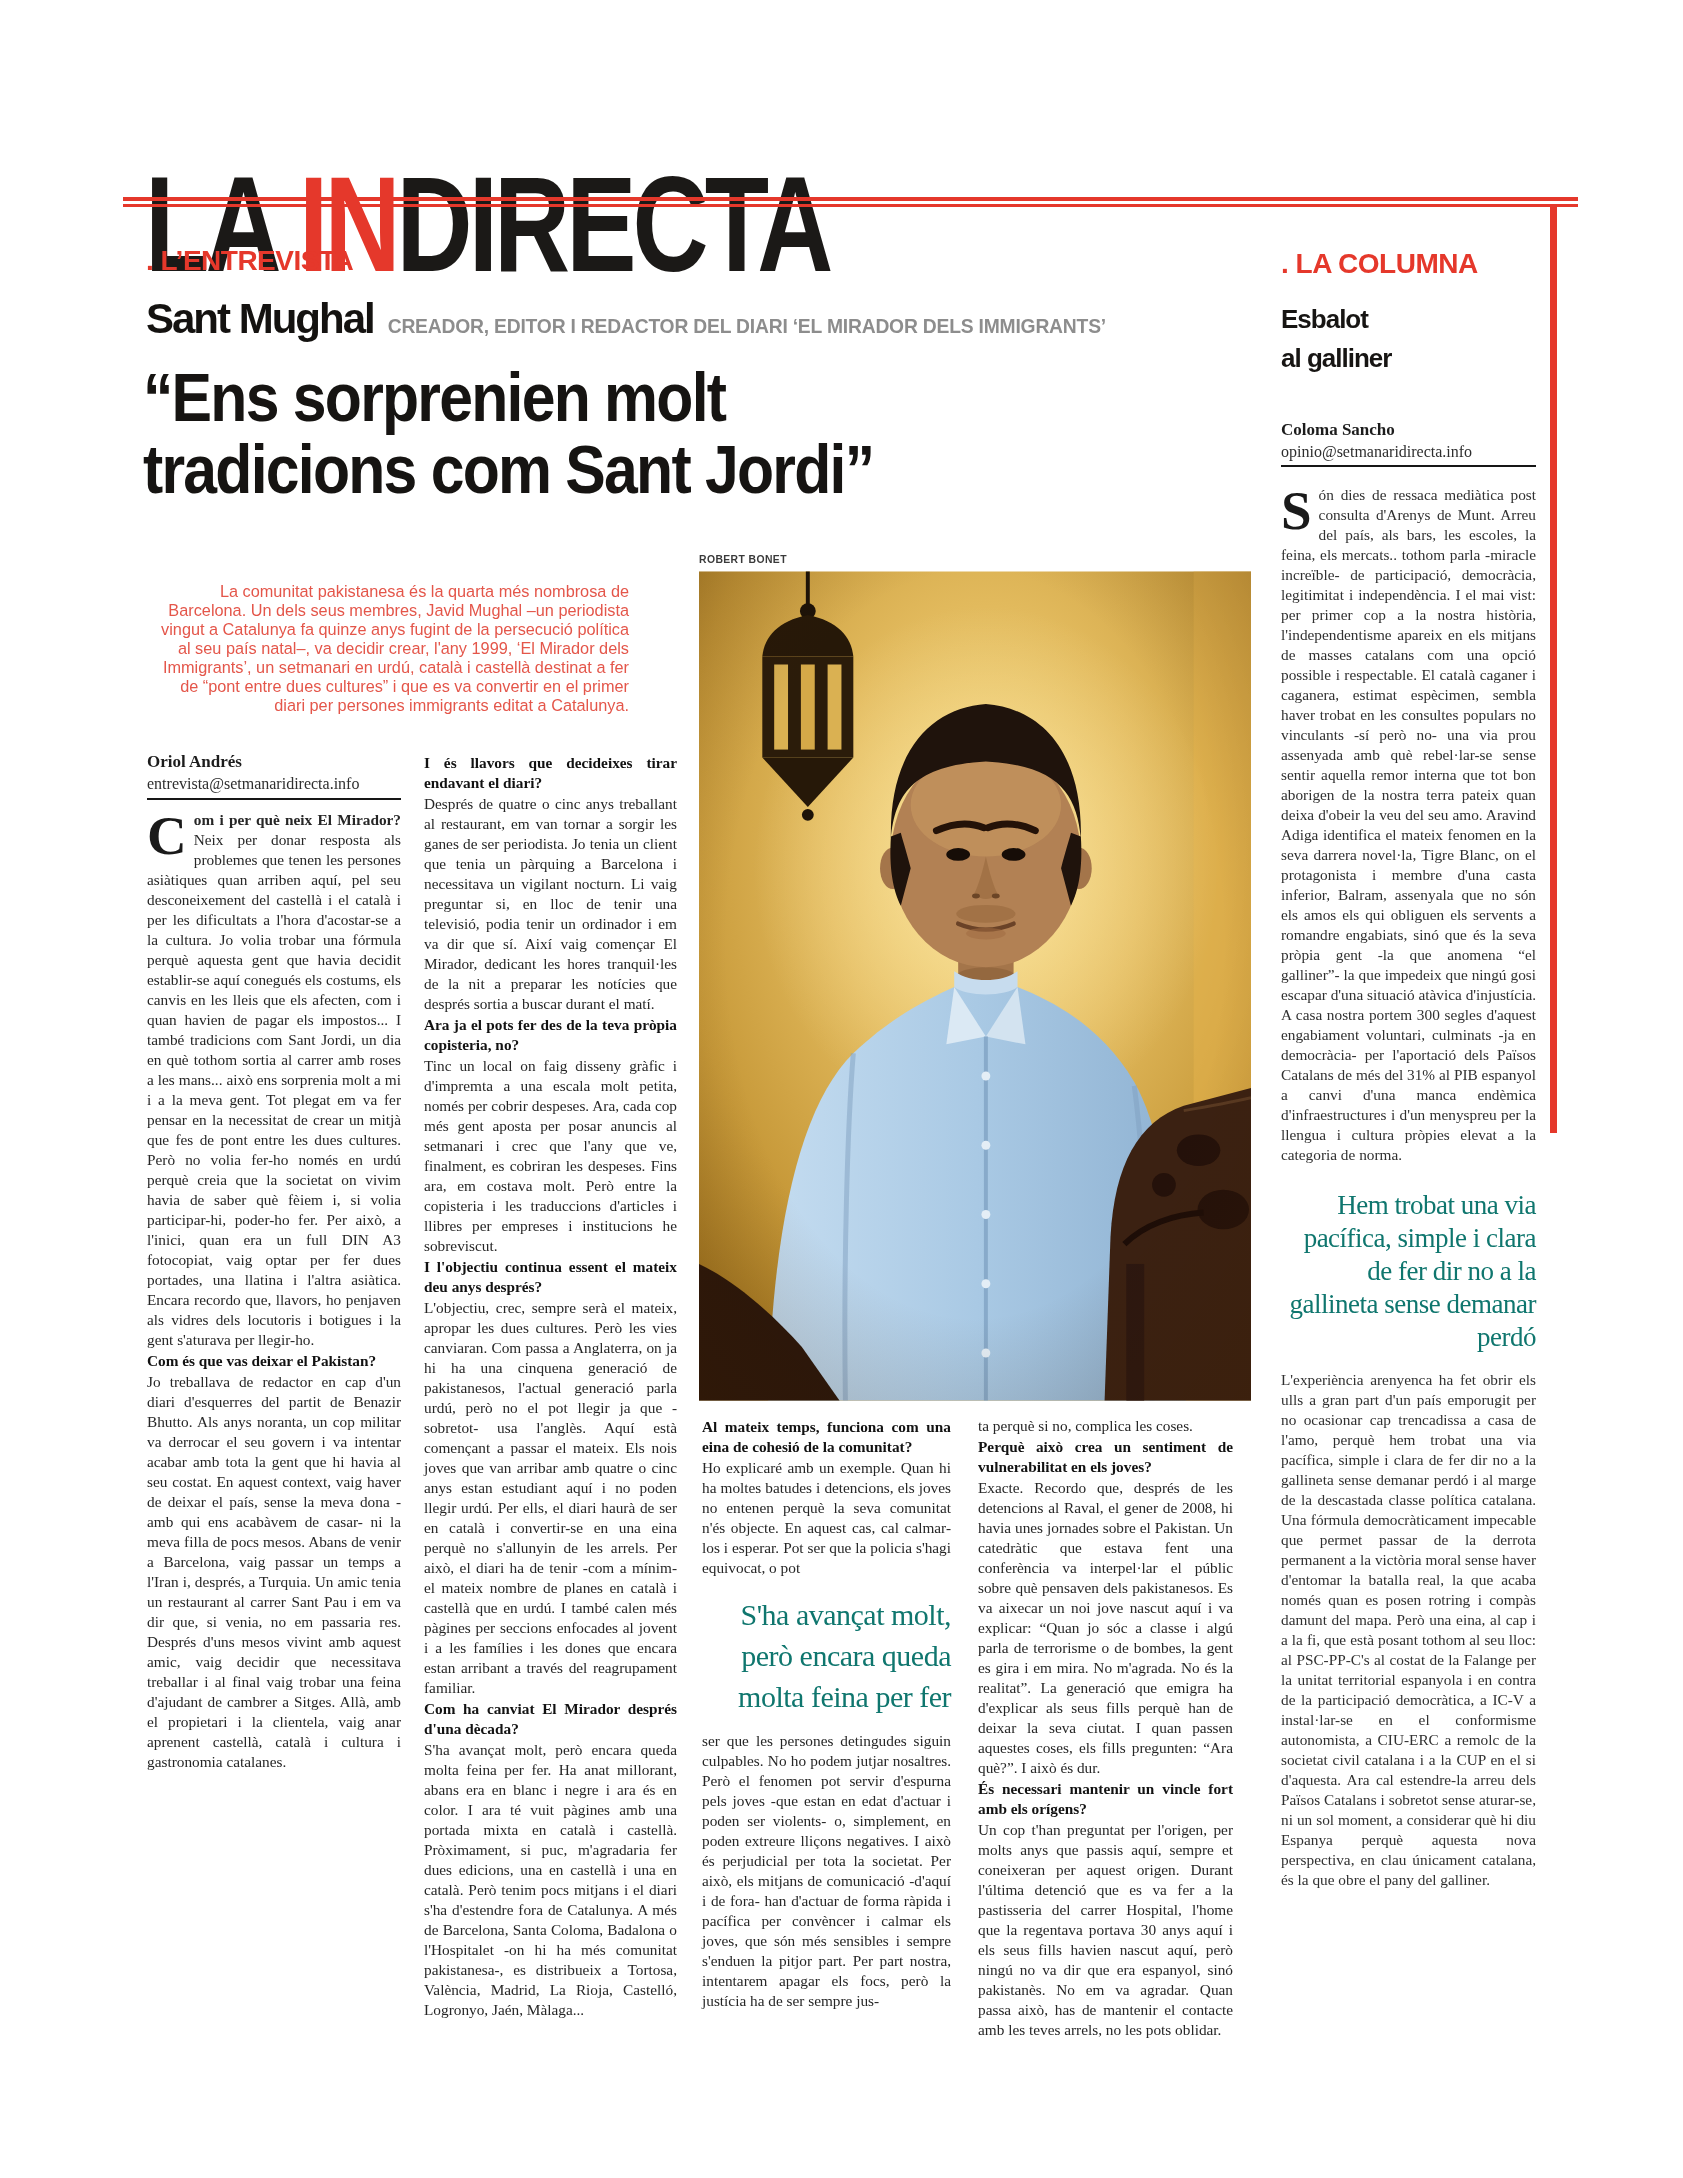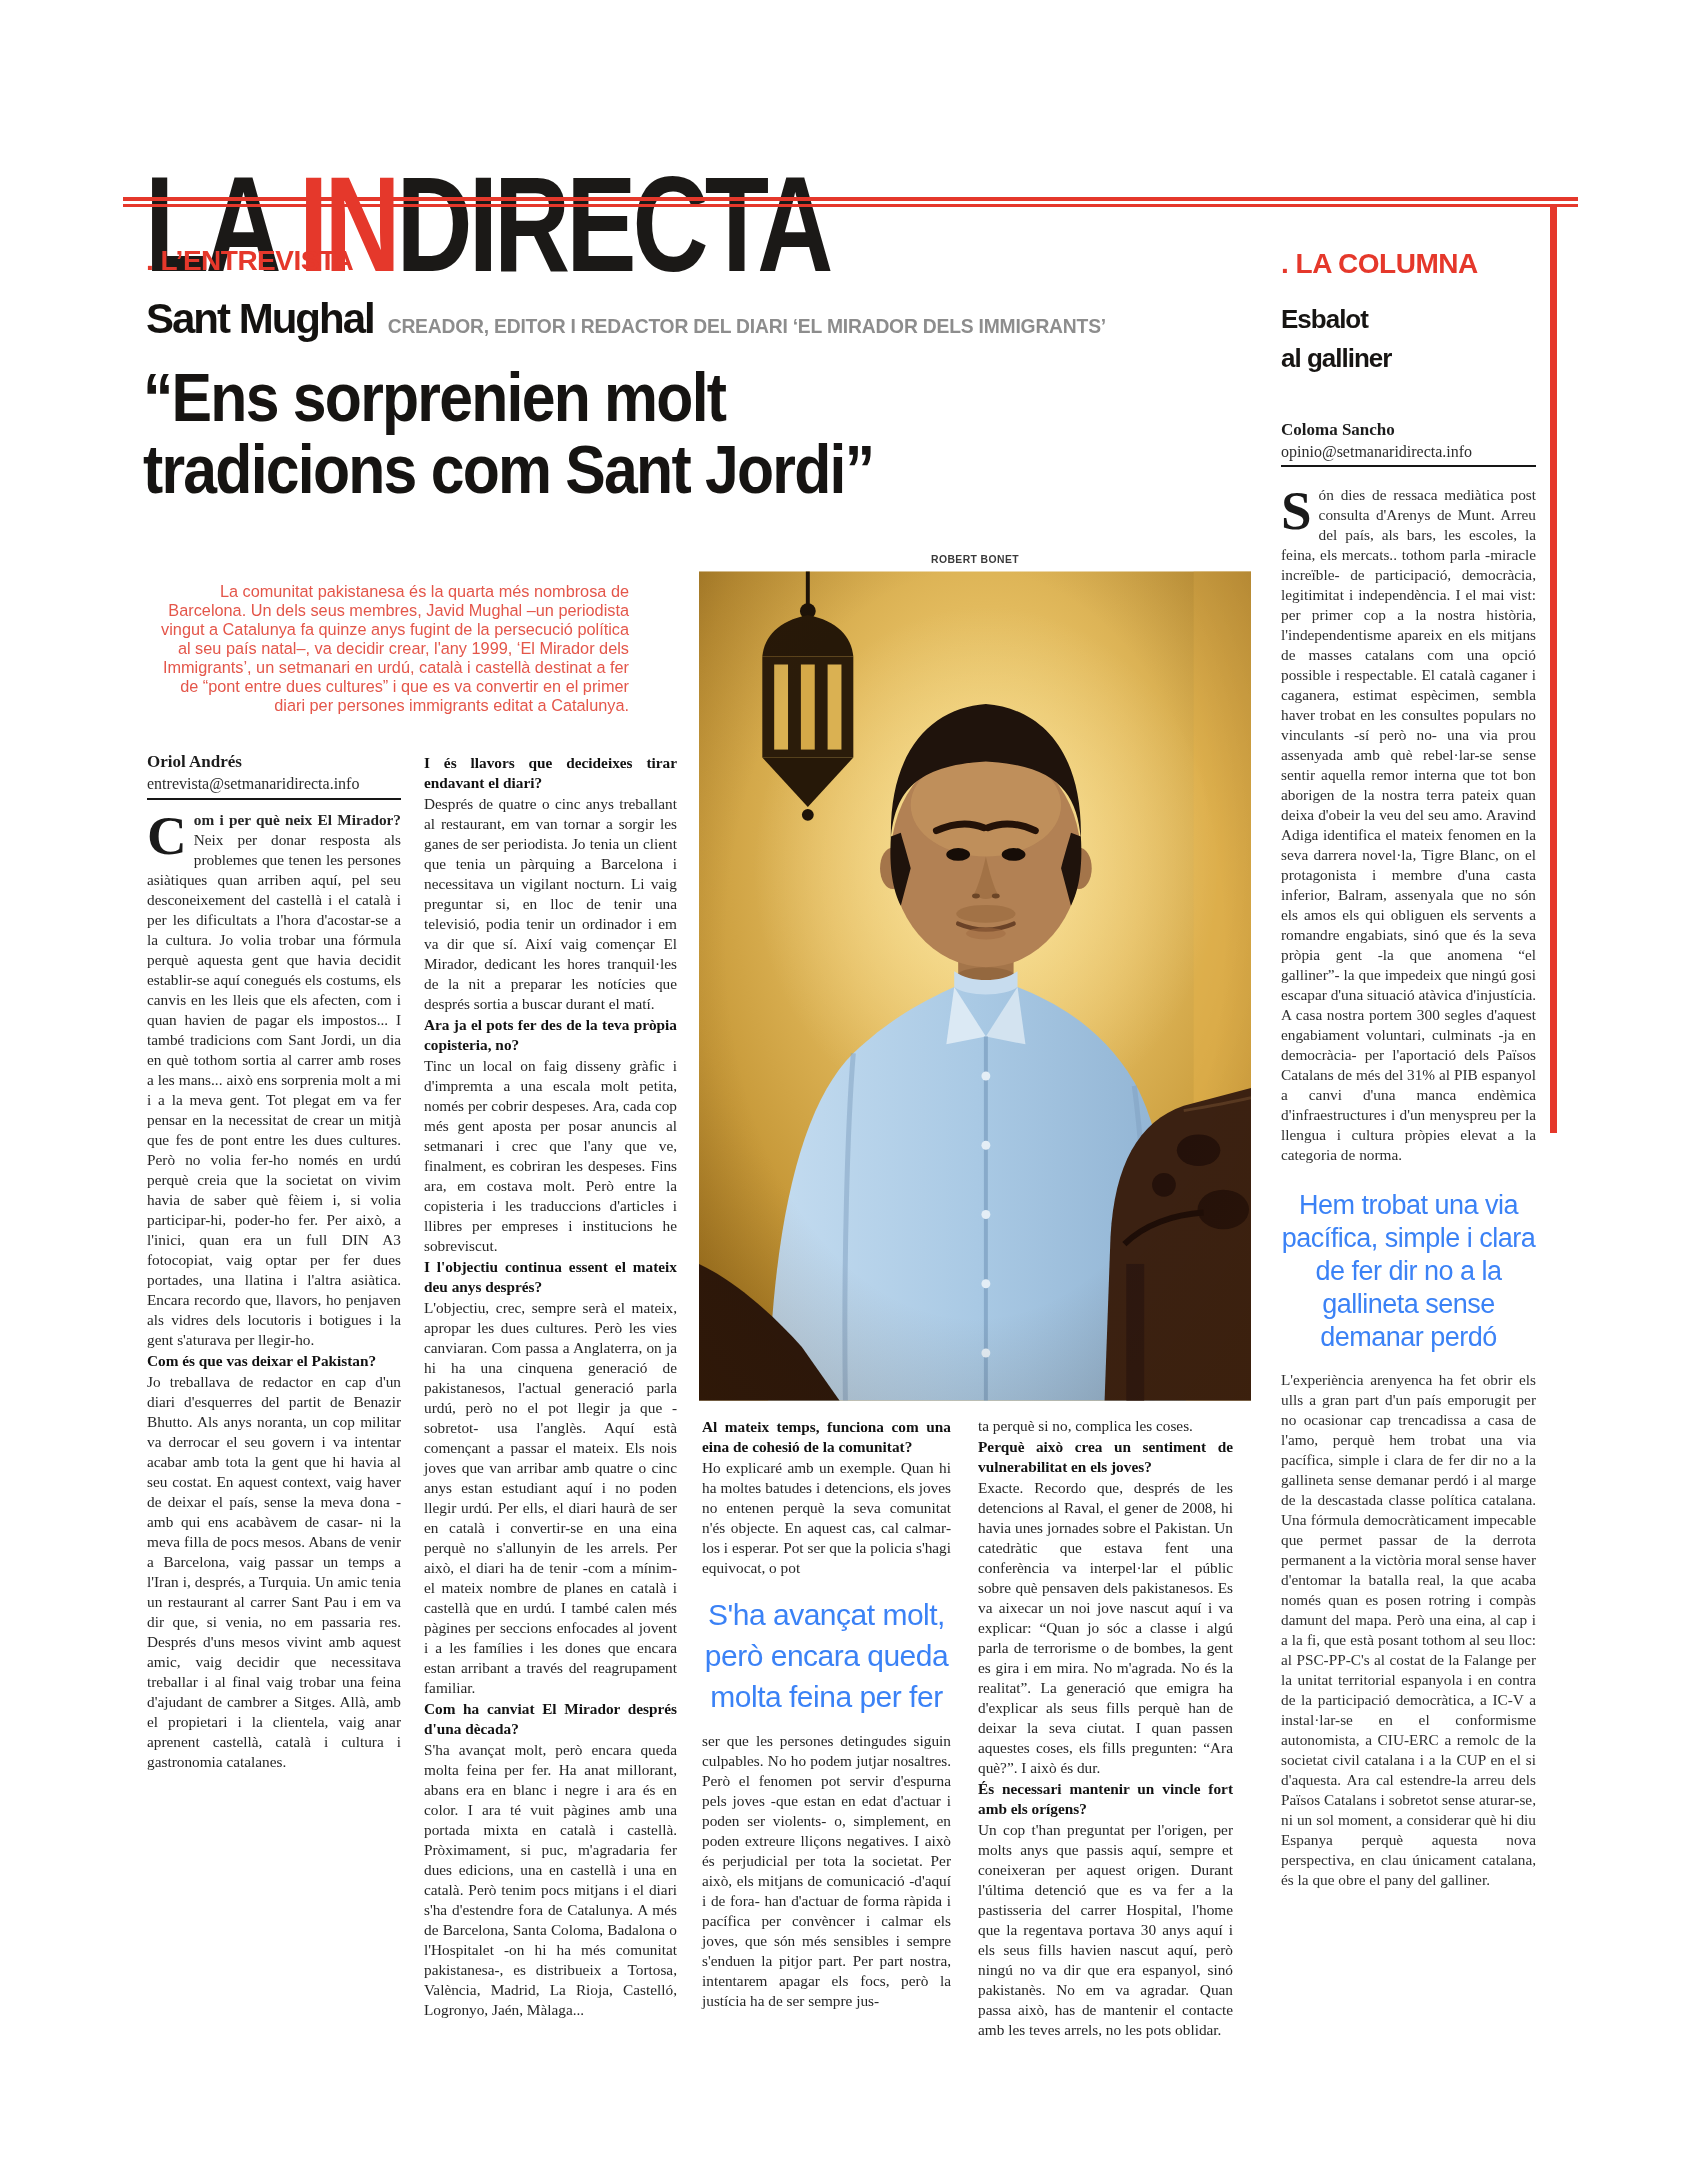--- a/index.html
+++ b/index.html
@@ -34,32 +34,32 @@
   .by-email{font-family:"Liberation Serif",serif;font-size:16px;color:#2e2e2e;}
   .byrule{height:2px;background:#161616;}
 
   
   .col{text-align:justify;}
   .bp{font-family:"Liberation Serif",serif;font-size:15.3px;line-height:20px;
       color:#262626;margin:0 0 1px 0;text-align:justify;}
   .bq{font-weight:bold;color:#121212;margin-top:1px;}
   .dc{float:left;font-family:"Liberation Serif",serif;font-weight:bold;
       font-size:55px;line-height:46px;padding:3px 7px 0 0;color:#1a1a1a;}
-  .pull{font-family:Liberation Sans, sans-serif;color:#3b82f6;
-        text-align:center;letter-spacing:-0.5px;}
+  .pull{font-family:Liberation Serif, serif;color:#0f766e;
+        text-align:right;letter-spacing:-0.5px;}
   .pull1{font-size:28px;line-height:36px;margin:16px 0 12px 0;}
   .pull3{font-size:30px;line-height:41px;margin:16px 0 14px 0;}
   .pullR{font-size:27px;line-height:33px;margin:24px 0 16px 0;}
 
   
   .colhead{font-weight:bold;font-size:26px;line-height:39px;letter-spacing:-1px;color:#171513;}
   .rbody .bp{font-size:15.3px;line-height:20px;color:#303030;}
 
   
-  .credit{font-weight:bold;font-size:10.4px;letter-spacing:0.4px;color:#3a3a3a;text-align:center;}
+  .credit{font-weight:bold;font-size:10.4px;letter-spacing:0.4px;color:#3a3a3a;text-align:left;}
   figure{margin:0;}
 </style>
 </head>
 <body>
 
 <h1 class="abs masthead"><span>LA </span><span class="red">IN</span><span>DIRECTA</span></h1>
 <div class="abs toprule"></div>
 <div class="abs redbar"></div>
 
 <div class="abs kicker" style="left:146px;top:245px;">. L’ENTREVISTA</div>

